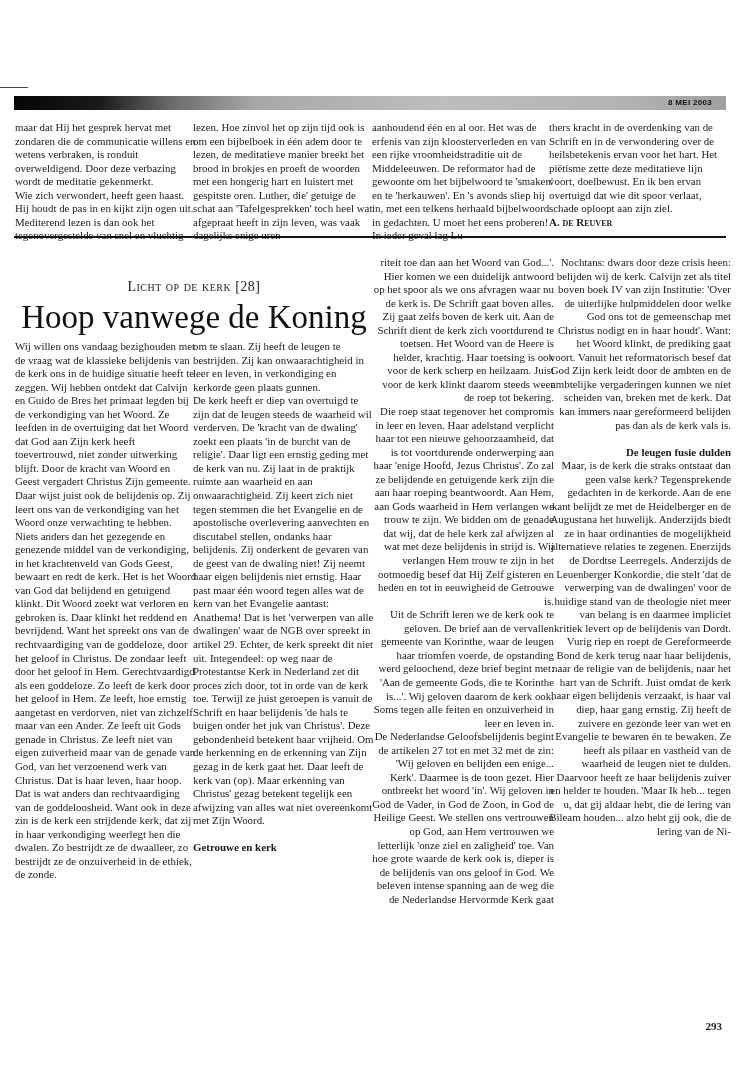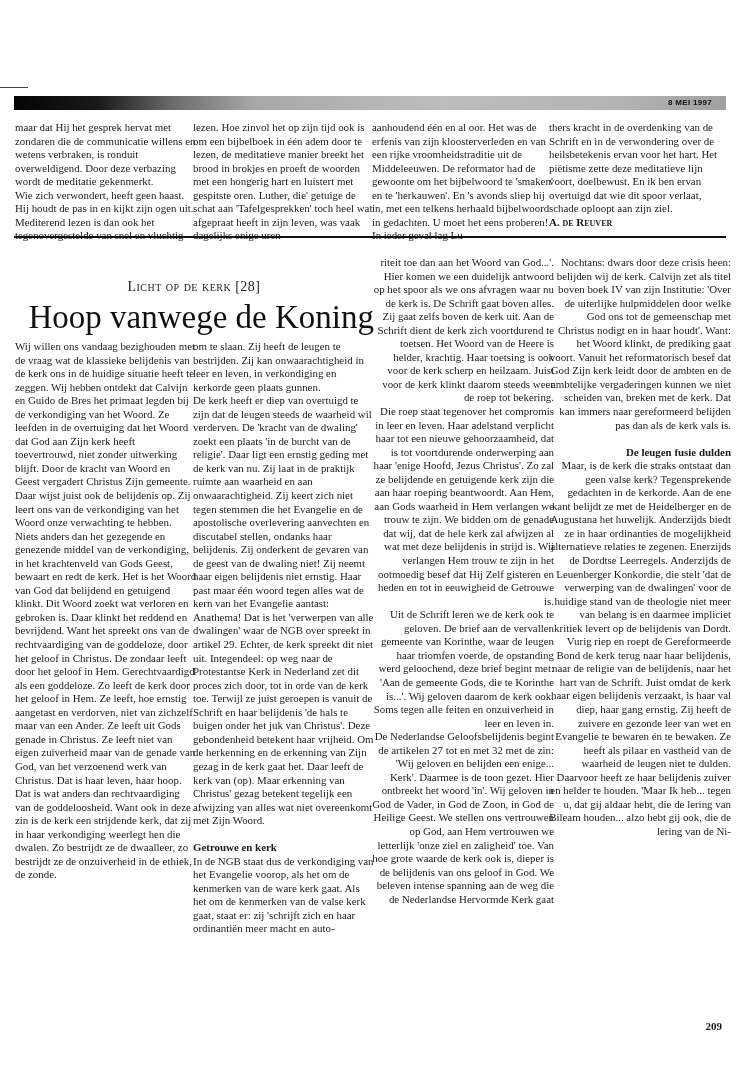--- a/index.html
+++ b/index.html
@@ -9,37 +9,37 @@
   .header-bar { position: absolute; left: 14px; top: 96px; width: 712px; height: 14px;
     background: linear-gradient(90deg, #050505 0%, #1a1a1a 12%, #6a6a6a 22%, #a8a8a8 34%, #bdbdbd 60%, #b3b3b3 85%, #a0a0a0 100%); }
   .header-date { position: absolute; right: 14px; top: 0; height: 14px; line-height: 14px;
     font-family: "Liberation Sans", sans-serif; font-weight: bold; font-size: 8px; color: #111; letter-spacing: 0.3px; }
   .col { position: absolute; font-size: 10.9px; line-height: 13.55px; }
   .col p { margin: 0; }
   .top-section .col { top: 121px; width: 182px; }
   .divider { position: absolute; left: 14px; top: 236px; width: 712px; height: 2px; background: #111; }
   .kicker { position: absolute; left: 14px; width: 360px; top: 279px; text-align: center;
     font-size: 14px; letter-spacing: 0.5px; font-variant: small-caps; color: #222; }
-  .title { position: absolute; left: 14px; width: 360px; top: 298px; text-align: right;
+  .title { position: absolute; left: 14px; width: 360px; top: 298px; text-align: center;
     font-size: 33px; line-height: 38px; color: #111; }
   .art .col { width: 182px; }
   .c1 { left: 15px; } .c2 { left: 193px; } .c3 { left: 372px; } .c4 { left: 549px; }
   .art .c1, .art .c2 { top: 340px; }
   .art .c3, .art .c4 { top: 256px; text-align: right; }
   .subhead { font-weight: bold; margin-top: 13.5px !important; }
   .signature { font-variant: small-caps; font-weight: bold; font-size: 11px; }
   .page-number { position: absolute; right: 16px; top: 1020px; font-size: 11px; font-weight: bold; }
   .dark { color: #000; font-weight: bold; }
 </style>
 </head>
 <body>
 
 <div class="corner-rule"></div>
 <div class="header-bar">
-  <span class="header-date">8 MEI 1997</span>
+  <span class="header-date">8 MEI 2003</span>
 </div>
 
 <div class="top-section">
   <div class="col c1">
     <p>maar dat Hij het gesprek hervat met zondaren die de communicatie willens en wetens verbraken, is ronduit overweldigend. Door deze verbazing wordt de meditatie gekenmerkt.</p>
     <p>Wie zich verwondert, heeft geen haast. Hij houdt de pas in en kijkt zijn ogen uit. Mediterend lezen is dan ook het tegenovergestelde van snel en vluchtig</p>
   </div>
   <div class="col c2">
     <p>lezen. Hoe zinvol het op zijn tijd ook is om een bijbelboek in één adem door te lezen, de meditatieve manier breekt het brood in brokjes en proeft de woorden met een hongerig hart en luistert met gespitste oren. Luther, die' getuige de schat aan 'Tafelgesprekken' toch heel wat afgepraat heeft in zijn leven, was vaak dagelijks enige uren</p>
   </div>
@@ -58,28 +58,27 @@
 <h1 class="title" style="margin:0;font-weight:normal;">Hoop vanwege de Koning</h1>
 
 <div class="art">
   <div class="col c1">
     <p>Wij willen ons vandaag bezighouden met de vraag wat de klassieke belijdenis van de kerk ons in de huidige situatie heeft te zeggen. Wij hebben ontdekt dat Calvijn en Guido de Bres het primaat legden bij de verkondiging van het Woord. Ze leefden in de overtuiging dat het Woord dat God aan Zijn kerk heeft toevertrouwd, niet zonder uitwerking blijft. Door de kracht van Woord en Geest vergadert Christus Zijn gemeente. Daar wijst juist ook de belijdenis op. Zij leert ons van de verkondiging van het Woord onze verwachting te hebben. Niets anders dan het gezegende en genezende middel van de verkondiging, in het krachtenveld van Gods Geest, bewaart en redt de kerk. Het is het Woord van God dat belijdend en getuigend klinkt. Dit Woord zoekt wat verloren en gebroken is. Daar klinkt het reddend en bevrijdend. Want het spreekt ons van de rechtvaardiging van de goddeloze, door het geloof in Christus. De zondaar leeft door het geloof in Hem. Gerechtvaardigd als een goddeloze. Zo leeft de kerk door het geloof in Hem. Ze leeft, hoe ernstig aangetast en verdorven, niet van zichzelf maar van een Ander. Ze leeft uit Gods genade in Christus. Ze leeft niet van eigen zuiverheid maar van de genade van God, van het verzoenend werk van Christus. Dat is haar leven, haar hoop. Dat is wat anders dan rechtvaardiging van de goddeloosheid. Want ook in deze zin is de kerk een strijdende kerk, dat zij in haar verkondiging weerlegt hen die dwalen. Zo bestrijdt ze de dwaalleer, zo bestrijdt ze de onzuiverheid in de ethiek, de zonde.</p>
   </div>
   <div class="col c2">
     <p>om te slaan. Zij heeft de leugen te bestrijden. Zij kan onwaarachtigheid in leer en leven, in verkondiging en kerkorde geen plaats gunnen.</p>
     <p>De kerk heeft er diep van overtuigd te zijn dat de leugen steeds de waarheid wil verderven. De 'kracht van de dwaling' zoekt een plaats 'in de burcht van de religie'. Daar ligt een ernstig geding met de kerk van nu. Zij laat in de praktijk ruimte aan waarheid en aan onwaarachtigheid. Zij keert zich niet tegen stemmen die het Evangelie en de apostolische overlevering aanvechten en discutabel stellen, ondanks haar belijdenis. Zij onderkent de gevaren van de geest van de dwaling niet! Zij neemt haar eigen belijdenis niet ernstig. Haar past maar één woord tegen alles wat de kern van het Evangelie aantast: Anathema! Dat is het 'verwerpen van alle dwalingen' waar de NGB over spreekt in artikel 29. Echter, de kerk spreekt dit niet uit. Integendeel: op weg naar de Protestantse Kerk in Nederland zet dit proces zich door, tot in orde van de kerk toe. Terwijl ze juist geroepen is vanuit de Schrift en haar belijdenis 'de hals te buigen onder het juk van Christus'. Deze gebondenheid betekent haar vrijheid. Om de herkenning en de erkenning van Zijn gezag in de kerk gaat het. Daar leeft de kerk van (op). Maar erkenning van Christus' gezag betekent tegelijk een afwijzing van alles wat niet overeenkomt met Zijn Woord.</p>
     <p class="subhead">Getrouwe en kerk</p>
-    <p>In de NGB staat dus de verkondiging van het Evangelie voorop, als het om de kenmerken van de ware kerk gaat. Als het om de kenmerken van de valse kerk gaat, staat er: zij 'schrijft zich en haar ordinantiën meer macht en auto-</p>
   </div>
   <div class="col c3">
     <p>riteit toe dan aan het Woord van God...'. Hier komen we een duidelijk antwoord op het spoor als we ons afvragen waar nu de kerk is. De Schrift gaat boven alles. Zij gaat zelfs boven de kerk uit. Aan de Schrift dient de kerk zich voortdurend te toetsen. Het Woord van de Heere is helder, krachtig. Haar toetsing is ook voor de kerk scherp en heilzaam. Juist voor de kerk klinkt daarom steeds weer de roep tot bekering.</p>
     <p>Die roep staat tegenover het compromis in leer en leven. Haar adelstand verplicht haar tot een nieuwe gehoorzaamheid, dat is tot voortdurende onderwerping aan haar 'enige Hoofd, Jezus Christus'. Zo zal ze belijdende en getuigende kerk zijn die aan haar roeping beantwoordt. Aan Hem, aan Gods waarheid in Hem verlangen we trouw te zijn. We bidden om de genade dat wij, dat de hele kerk zal afwijzen al wat met deze belijdenis in strijd is. Wij verlangen Hem trouw te zijn in het ootmoedig besef dat Hij Zelf gisteren en heden en tot in eeuwigheid de Getrouwe is.</p>
     <p>Uit de Schrift leren we de kerk ook te geloven. De brief aan de vervallen gemeente van Korinthe, waar de leugen haar triomfen voerde, de opstanding werd geloochend, deze brief begint met: 'Aan de gemeente Gods, die te Korinthe is...'. Wij geloven daarom de kerk ook. Soms tegen alle feiten en onzuiverheid in leer en leven in.</p>
     <p>De Nederlandse Geloofsbelijdenis begint de artikelen 27 tot en met 32 met de zin: 'Wij geloven en belijden een enige... Kerk'. Daarmee is de toon gezet. Hier ontbreekt het woord 'in'. Wij geloven in God de Vader, in God de Zoon, in God de Heilige Geest. We stellen ons vertrouwen op God, aan Hem vertrouwen we letterlijk 'onze ziel en zaligheid' toe. Van hoe grote waarde de kerk ook is, dieper is de belijdenis van ons geloof in God. We beleven intense spanning aan de weg die de Nederlandse Hervormde Kerk gaat</p>
   </div>
   <div class="col c4">
     <p>Nochtans: dwars door deze crisis heen: belijden wij de kerk. Calvijn zet als titel boven boek IV van zijn Institutie: 'Over de uiterlijke hulpmiddelen door welke God ons tot de gemeenschap met Christus nodigt en in haar houdt'. Want: het Woord klinkt, de prediking gaat voort. Vanuit het reformatorisch besef dat God Zijn kerk leidt door de ambten en de ambtelijke vergaderingen kunnen we niet scheiden van, breken met de kerk. Dat kan immers naar gereformeerd belijden pas dan als de kerk vals is.</p>
     <p class="subhead">De leugen fusie dulden</p>
     <p>Maar, is de kerk die straks ontstaat dan geen valse kerk? Tegensprekende gedachten in de kerkorde. Aan de ene kant belijdt ze met de Heidelberger en de Augustana het huwelijk. Anderzijds biedt ze in haar ordinanties de mogelijkheid alternatieve relaties te zegenen. Enerzijds de Dordtse Leerregels. Anderzijds de Leuenberger Konkordie, die stelt 'dat de verwerping van de dwalingen' voor de huidige stand van de theologie niet meer van belang is en daarmee impliciet kritiek levert op de belijdenis van Dordt. Vurig riep en roept de Gereformeerde Bond de kerk terug naar haar belijdenis, naar de religie van de belijdenis, naar het hart van de Schrift. Juist omdat de kerk haar eigen belijdenis verzaakt, is haar val diep, haar gang ernstig. Zij heeft de zuivere en gezonde leer van wet en Evangelie te bewaren én te bewaken. Ze heeft als pilaar en vastheid van de waarheid de leugen niet te dulden. Daarvoor heeft ze haar belijdenis zuiver en helder te houden. 'Maar Ik heb... tegen u, dat gij aldaar hebt, die de lering van Bileam houden... alzo hebt gij ook, die de lering van de Ni-</p>
   </div>
 </div>
 
-<div class="page-number">209</div>
+<div class="page-number">293</div>
 
 </body></html>

